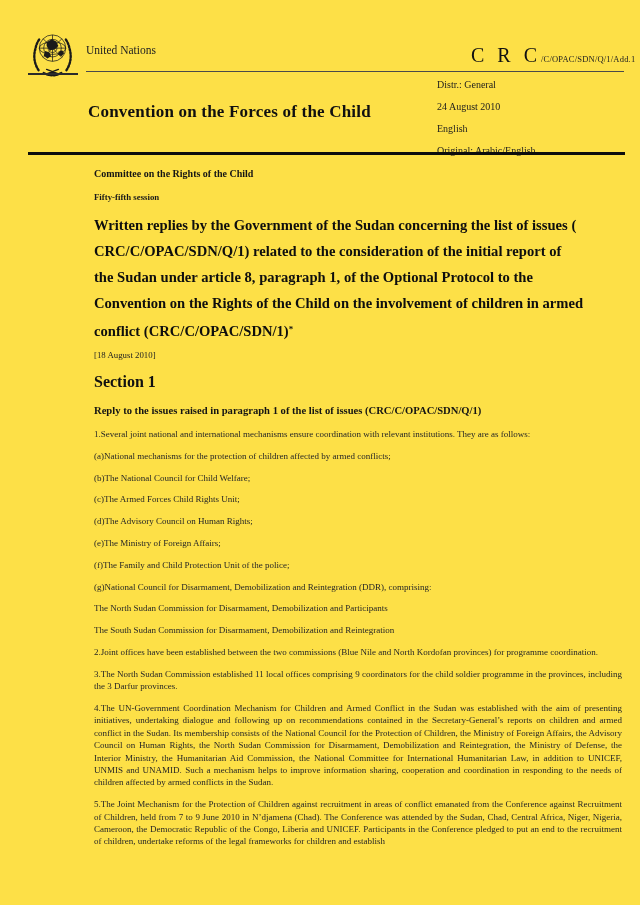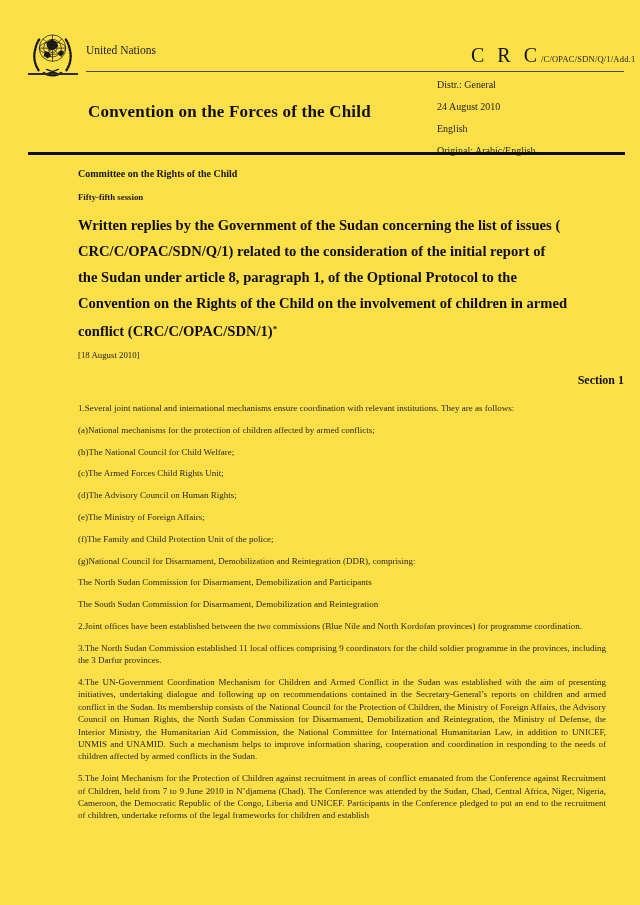--- a/index.html
+++ b/index.html
@@ -19,28 +19,28 @@
   .doc-symbol-wrap { position: absolute; left: 437px; top: 44px; white-space: nowrap; margin-left: 34px; }
   .doc-symbol-main { font-size: 20px; letter-spacing: 4px; color: #111; }
   .doc-symbol-suffix { font-size: 8.5px; letter-spacing: 0.2px; color: #222; }
   .rule-thin { position: absolute; left: 86px; top: 71px; width: 538px; height: 1px; background: #4a4a4a; }
   .rule-emblem { position: absolute; left: 28px; top: 73px; width: 50px; height: 2px; background: #2b2b2b; }
   .hdr-right { position: absolute; left: 437px; width: 190px; font-size: 10px; color: #1d1d1d; }
   .hdr-distr { top: 79px; } .hdr-date { top: 101px; } .hdr-lang { top: 123px; } .hdr-orig { top: 145px; }
   .convention-title { position: absolute; left: 88px; top: 102px; font-size: 17px; font-weight: bold; letter-spacing: 0.2px; color: #101010; }
   .rule-thick { position: absolute; left: 28px; top: 152px; width: 597px; height: 3px; background: #0d0d0d; }
   
-  .content { position: absolute; left: 78px; top: 168px; width: 546px; }
+  .content { position: absolute; left: 94px; top: 168px; width: 546px; }
   .committee-name { font-size: 10px; font-weight: bold; color: #151515; margin-bottom: 13px; }
   .session-name { font-size: 8.8px; font-weight: bold; color: #1a1a1a; margin-bottom: 10px; }
   .session-dates { font-size: 8.8px; color: #222; margin-bottom: 13px; }
   .doc-title { width: 490px; font-size: 14.6px; font-weight: bold; line-height: 26px; color: #0e0e0e; margin-bottom: 6px; }
   .doc-title .fn-marker { font-size: 9px; vertical-align: 4px; }
   .submission-date { font-size: 8.8px; color: #222; margin-bottom: 13px; }
-  .section-heading { font-size: 12px; font-weight: bold; color: #111; margin-bottom: 14px; text-align: right; }
+  .section-heading { font-size: 16px; font-weight: bold; color: #111; margin-bottom: 14px; }
   .reply-heading { font-size: 10.6px; font-weight: bold; color: #141414; margin-bottom: 12px; }
   .paragraphs { width: 528px; }
   .paragraphs .para {
     font-size: 9px;
     line-height: 12.4px;
     color: #262626;
     text-align: justify;
     margin-bottom: 9.4px;
   }
 </style>
@@ -98,20 +98,21 @@
     <div class="session-name">Fifty-fifth session</div>
 
     <div class="doc-title">
       <span>Written replies by the Government of the Sudan concerning the list of issues ( CRC/C/OPAC/SDN/Q/1) related to the consideration of the initial report of the Sudan under article 8, paragraph 1, of the Optional Protocol to the Convention on the Rights of the Child on the involvement of children in armed conflict (CRC/C/OPAC/SDN/1)</span><span class="fn-marker">*</span>
     </div>
 
     <div class="submission-date">[18 August 2010]</div>
 
     <div class="section-heading">Section 1</div>
 
+    <div class="reply-heading">Reply to the issues raised in paragraph 1 of the list of issues (CRC/C/OPAC/SDN/Q/1)</div>
 
     <div class="paragraphs">
         <p class="para">1.Several joint national and international mechanisms ensure coordination with relevant institutions. They are as follows:</p>
         <p class="para">(a)National mechanisms for the protection of children affected by armed conflicts;</p>
         <p class="para">(b)The National Council for Child Welfare;</p>
         <p class="para">(c)The Armed Forces Child Rights Unit;</p>
         <p class="para">(d)The Advisory Council on Human Rights;</p>
         <p class="para">(e)The Ministry of Foreign Affairs;</p>
         <p class="para">(f)The Family and Child Protection Unit of the police;</p>
         <p class="para">(g)National Council for Disarmament, Demobilization and Reintegration (DDR), comprising:</p>

